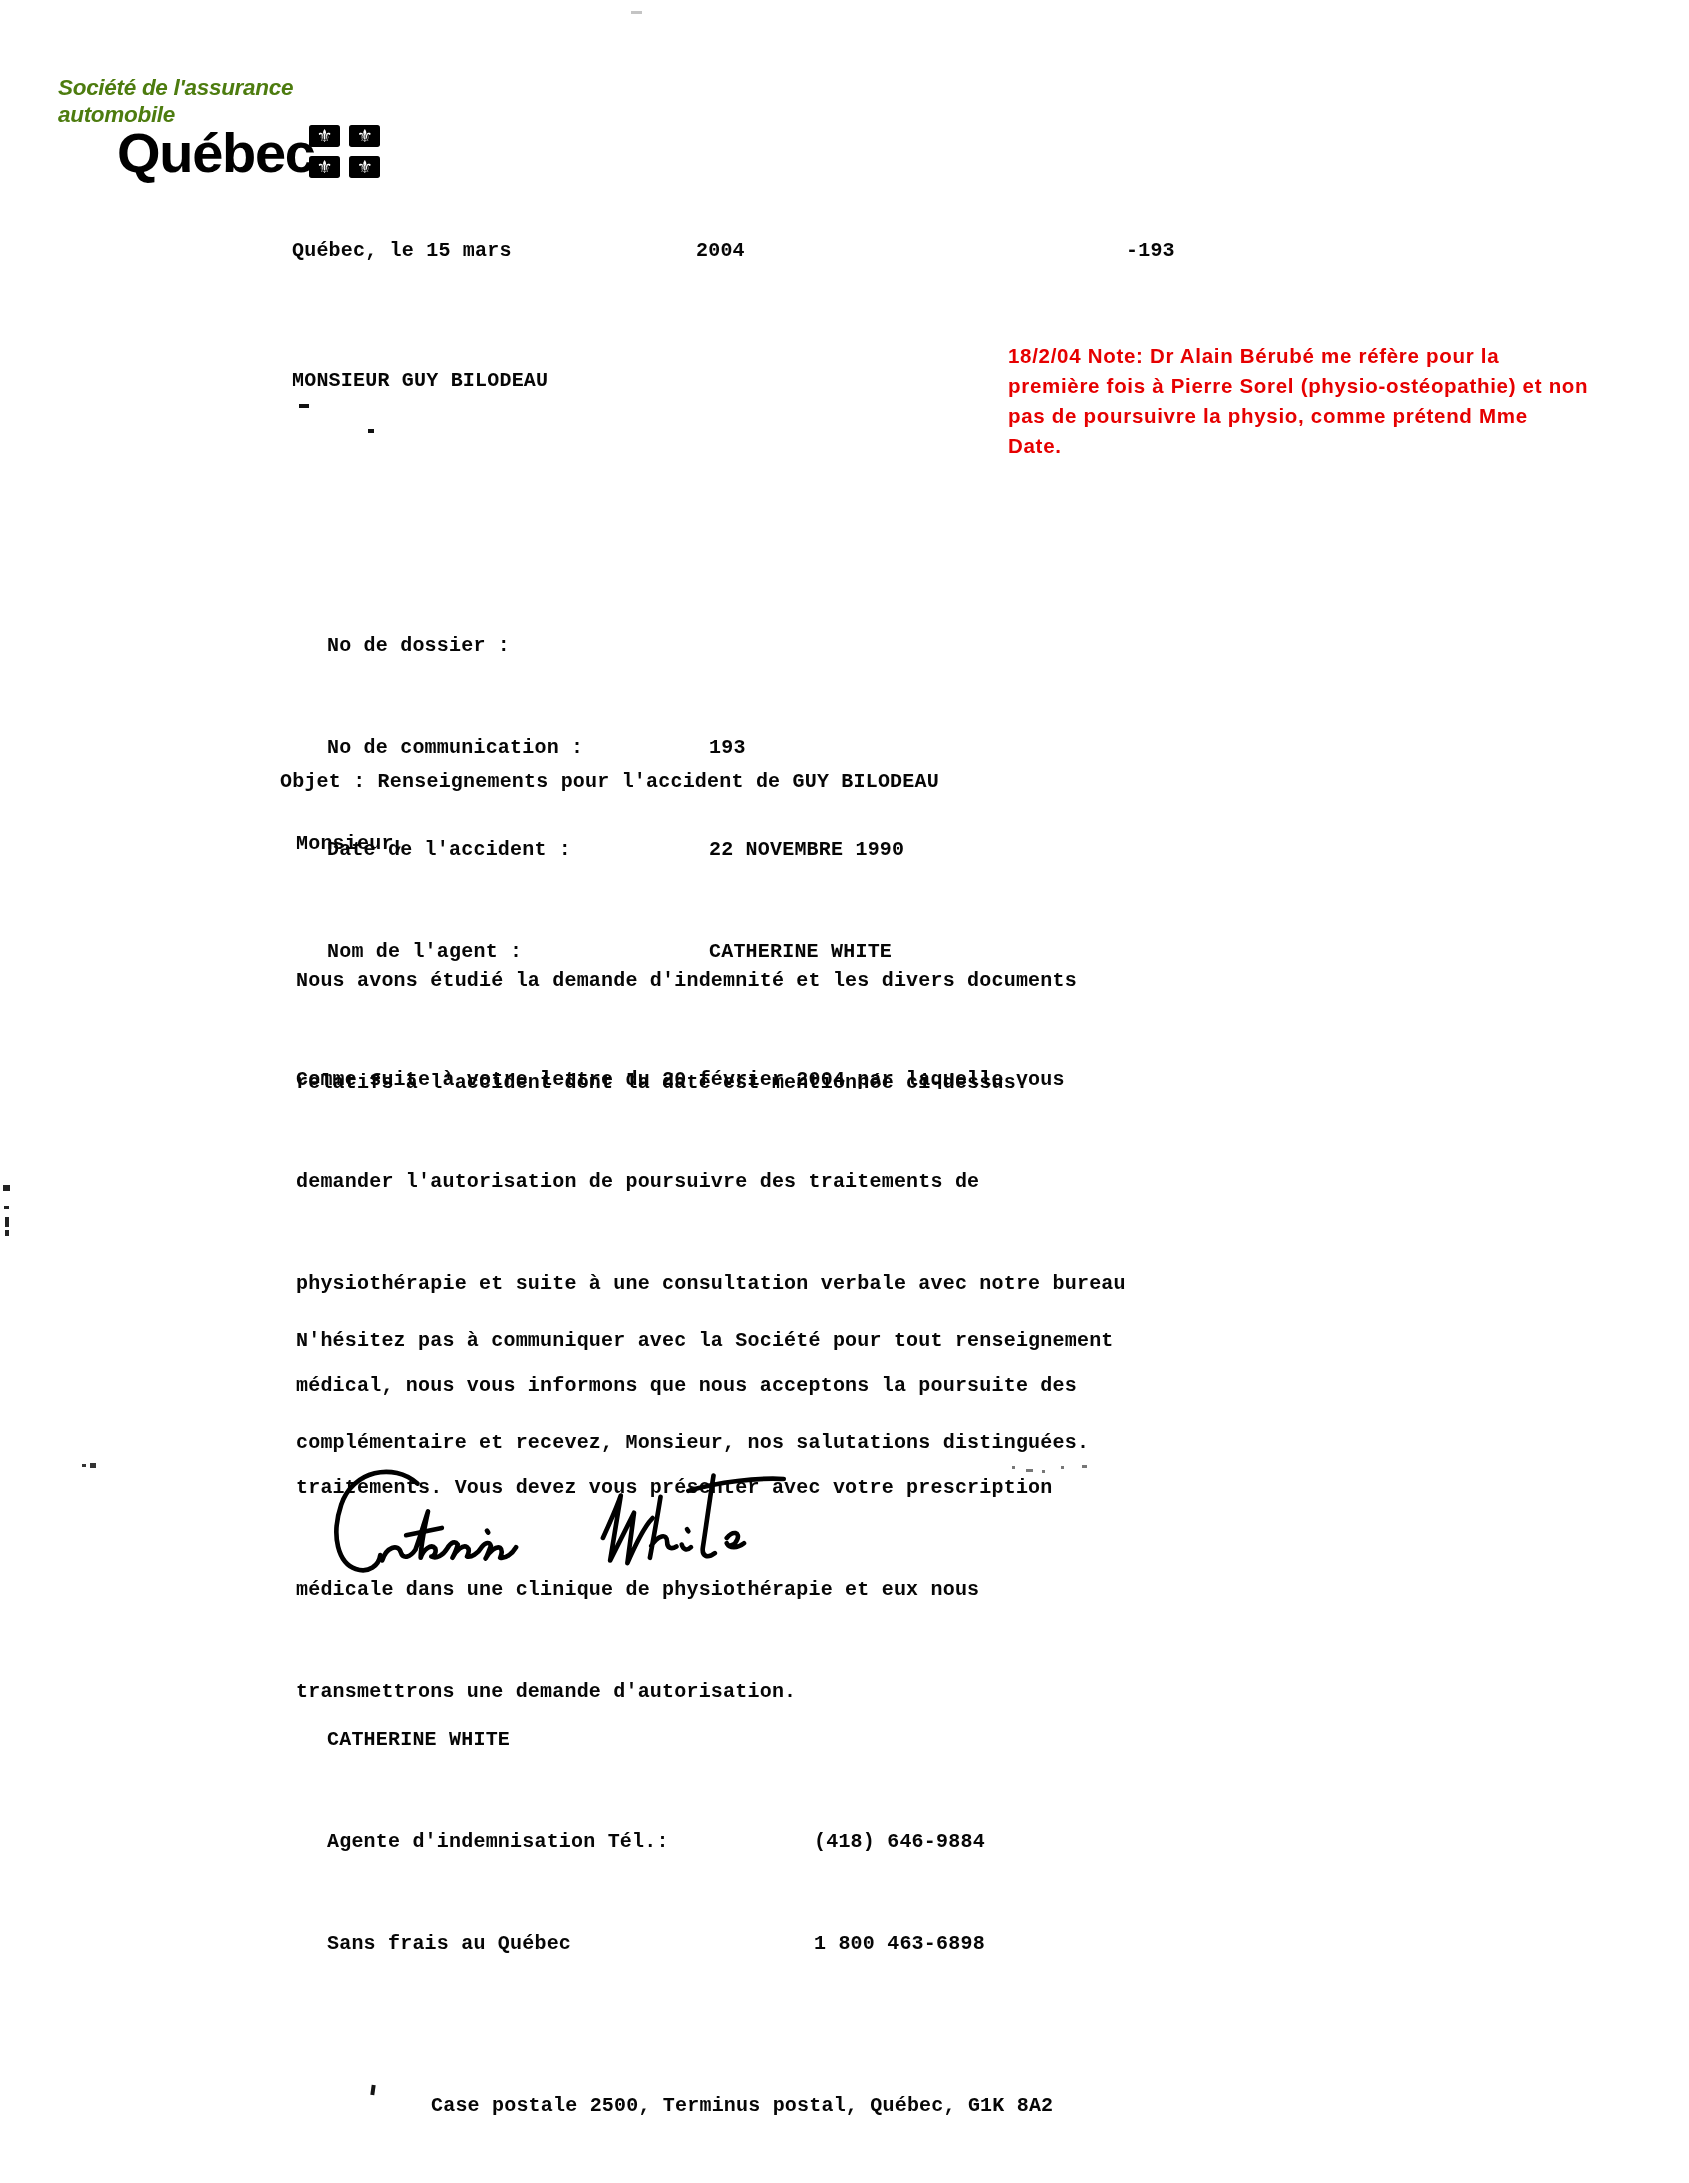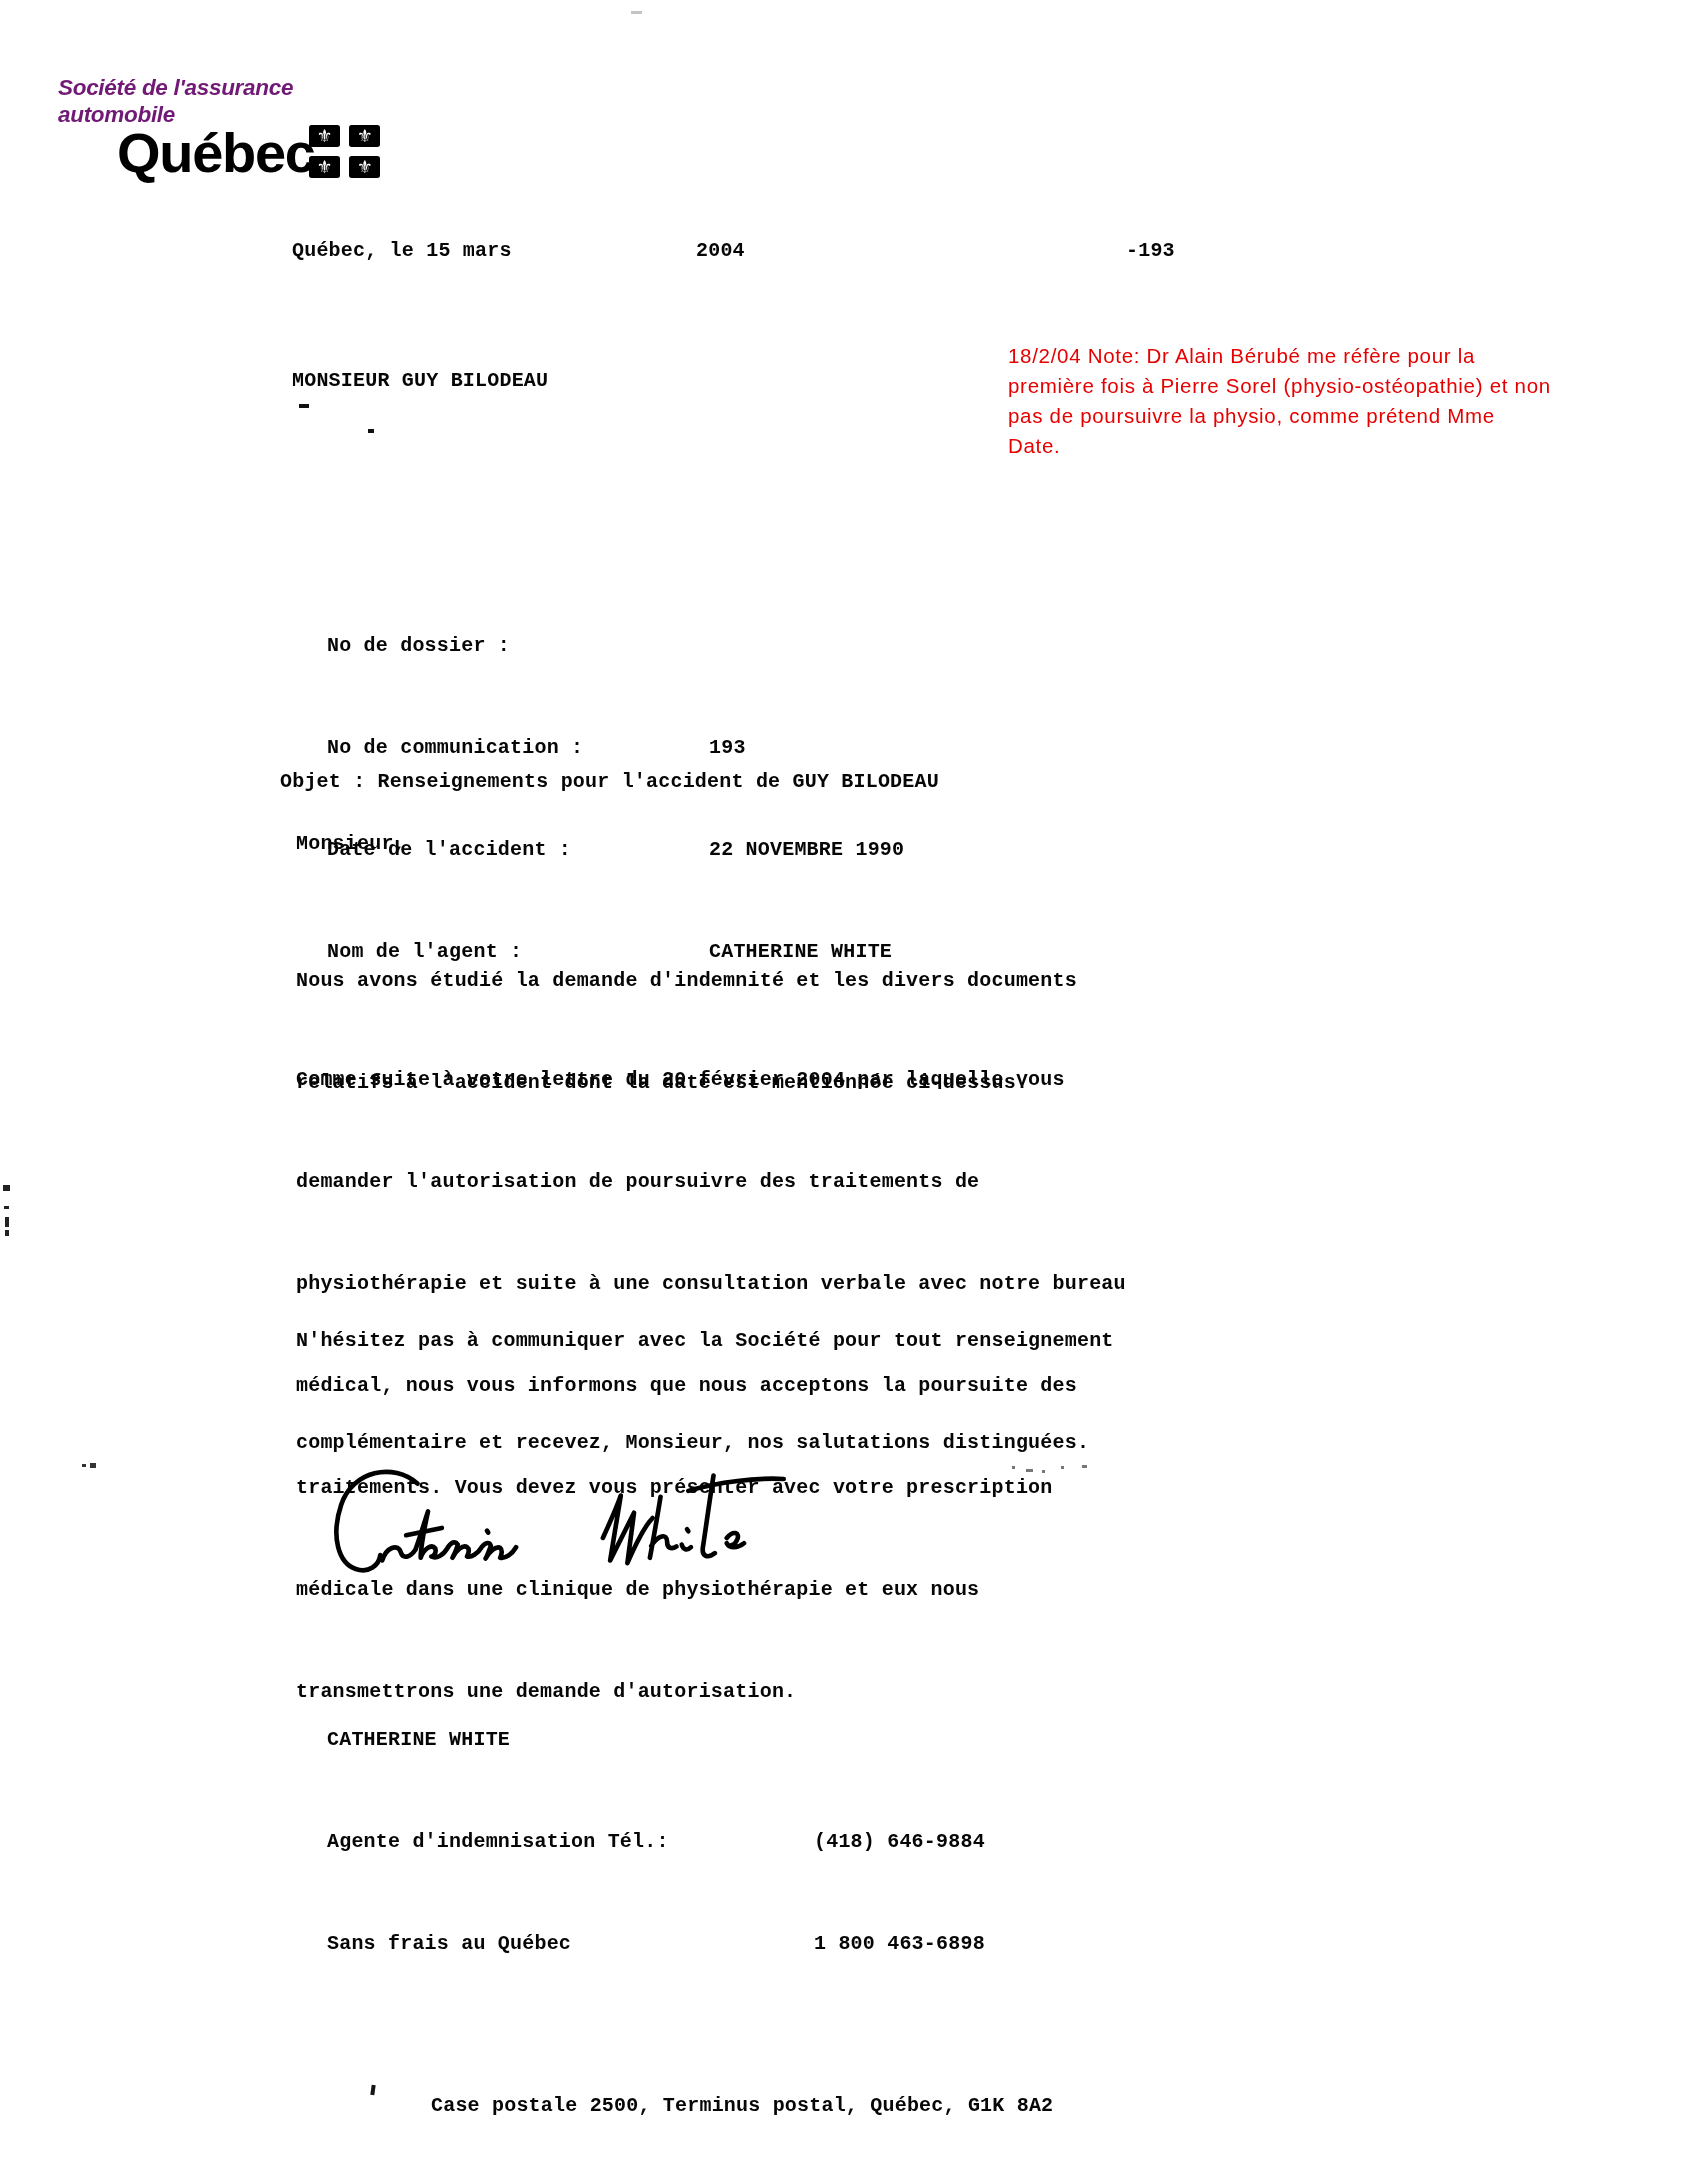--- a/index.html
+++ b/index.html
@@ -5,29 +5,29 @@
   html,body{margin:0;padding:0;background:#ffffff;}
   .page{
     position:relative;width:1690px;height:2183px;background:#ffffff;overflow:hidden;
     font-family:"Liberation Mono","DejaVu Sans Mono",monospace;color:#060606;
   }
   
   .tw{position:absolute;font-weight:700;font-size:20px;line-height:34px;white-space:pre;letter-spacing:0.2px;color:#060606;}
   .tw .ln{white-space:pre;}
   
   .logo-org{position:absolute;left:58px;top:74px;font-family:"Liberation Sans","DejaVu Sans",sans-serif;
-    font-style:italic;font-weight:700;font-size:22.5px;line-height:27px;letter-spacing:-0.3px;color:#701a75;}
+    font-style:italic;font-weight:700;font-size:22.5px;line-height:27px;letter-spacing:-0.3px;color:#4d7c0f;}
   .logo-wordmark{position:absolute;left:117px;top:122px;font-family:"Liberation Sans","DejaVu Sans",sans-serif;
     font-weight:700;font-size:56px;line-height:61px;letter-spacing:-1.3px;color:#000;}
   .flags{position:absolute;left:309px;top:125px;display:grid;grid-template-columns:31px 31px;grid-auto-rows:22px;gap:9.3px;}
   .flag{width:31px;height:22px;background:#000;border-radius:2.7px;display:flex;align-items:center;justify-content:center;
     color:#fff;font-size:18px;line-height:22px;font-family:"DejaVu Sans",sans-serif;overflow:hidden;}
   
   .annotation{position:absolute;left:1008px;top:341px;width:629px;
-    font-family:"Liberation Sans","DejaVu Sans",sans-serif;font-weight:400;
+    font-family:"Liberation Sans","DejaVu Sans",sans-serif;font-weight:700;
     font-size:20.5px;line-height:30px;letter-spacing:0.7px;}
   
   .row{display:flex;margin-left:31px;}
   .fileinfo .lbl{width:382px;flex:none;white-space:pre;}
   .contact .lbl{width:487px;flex:none;white-space:pre;}
   
   .sig-wrap{position:absolute;left:318px;top:1461px;width:477px;height:126px;}
   .sig-wrap svg{width:100%;height:100%;display:block;}
   .sr{position:absolute;left:0;top:0;opacity:0;pointer-events:none;font-size:6.6px;}
   

